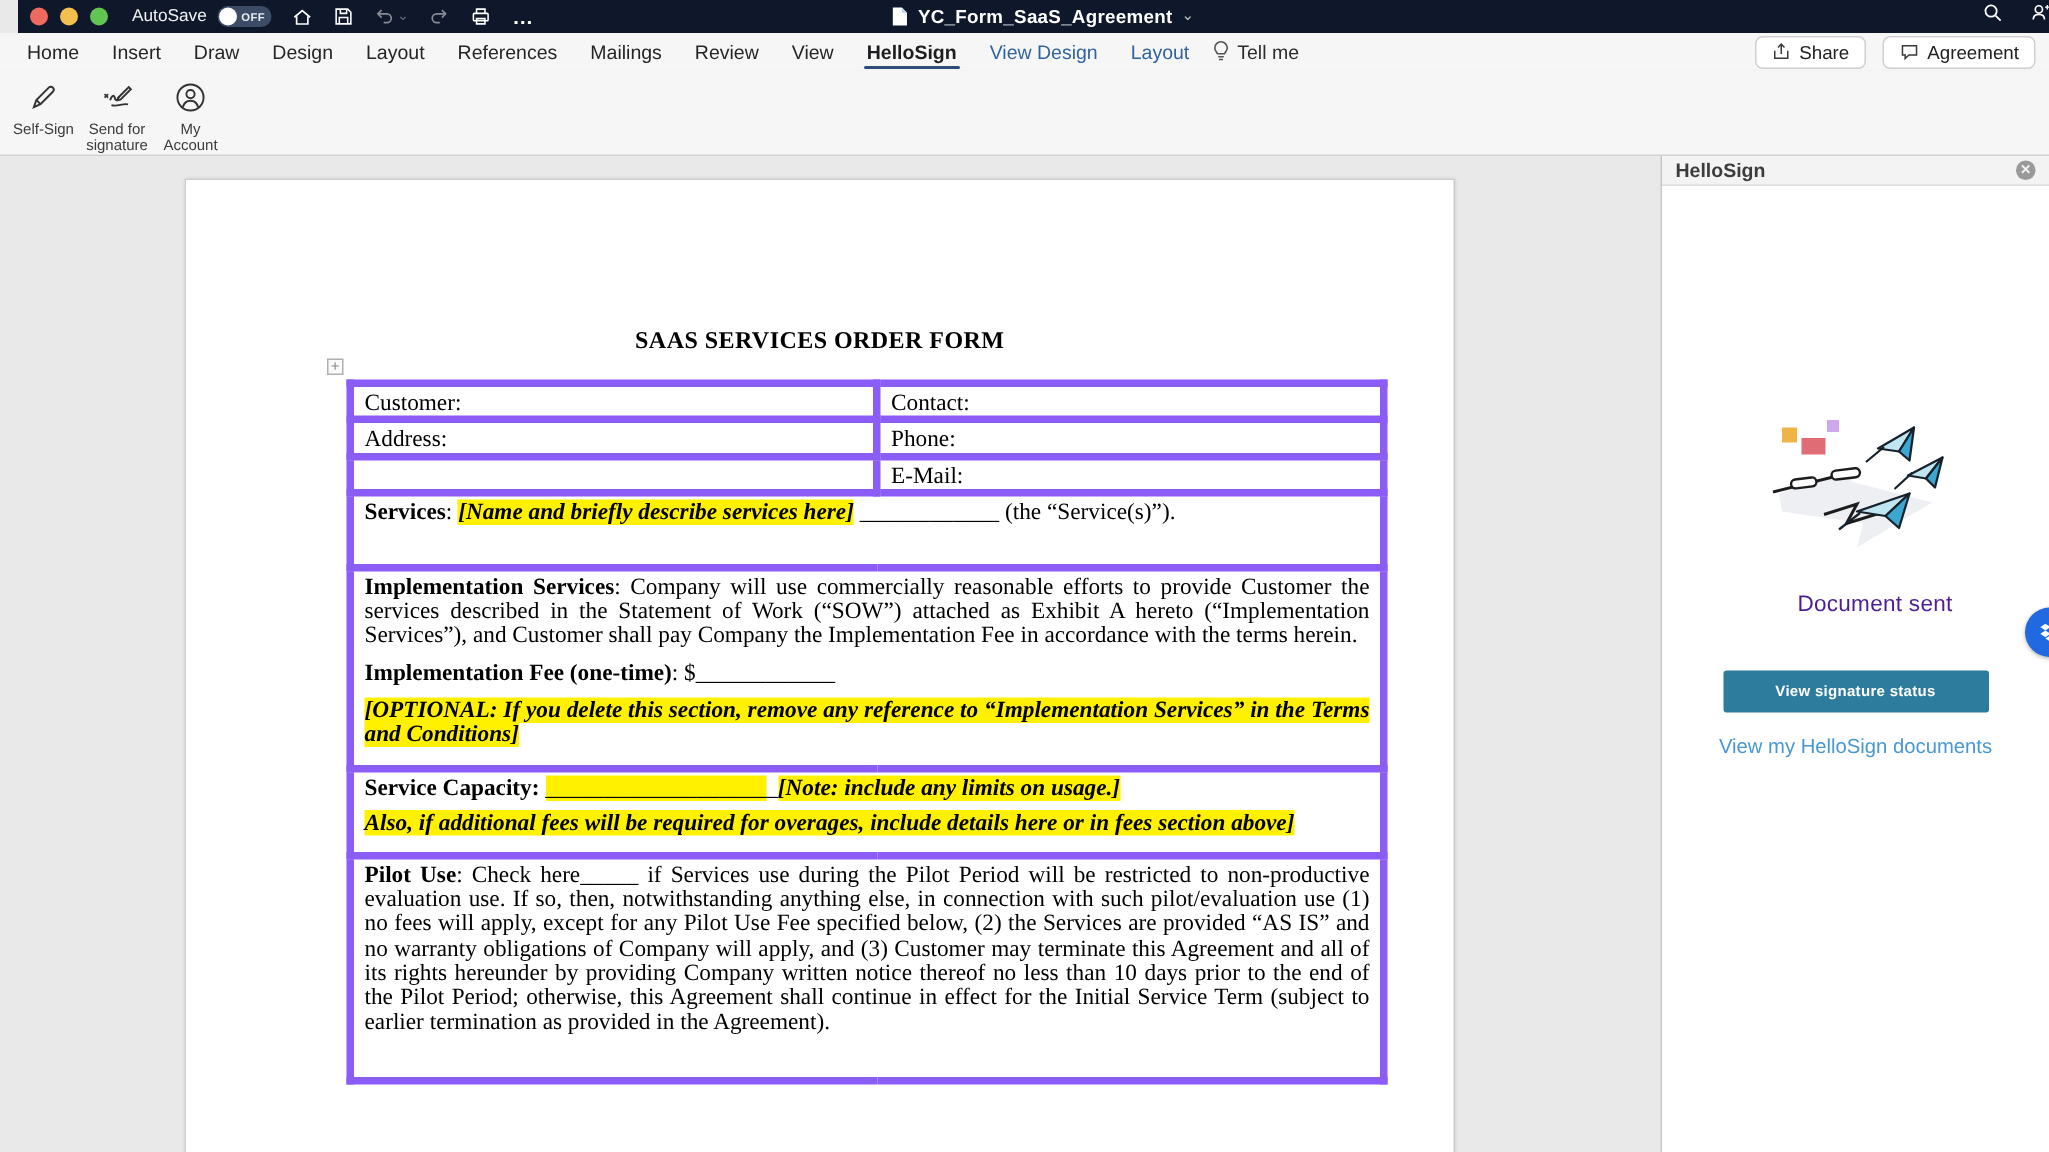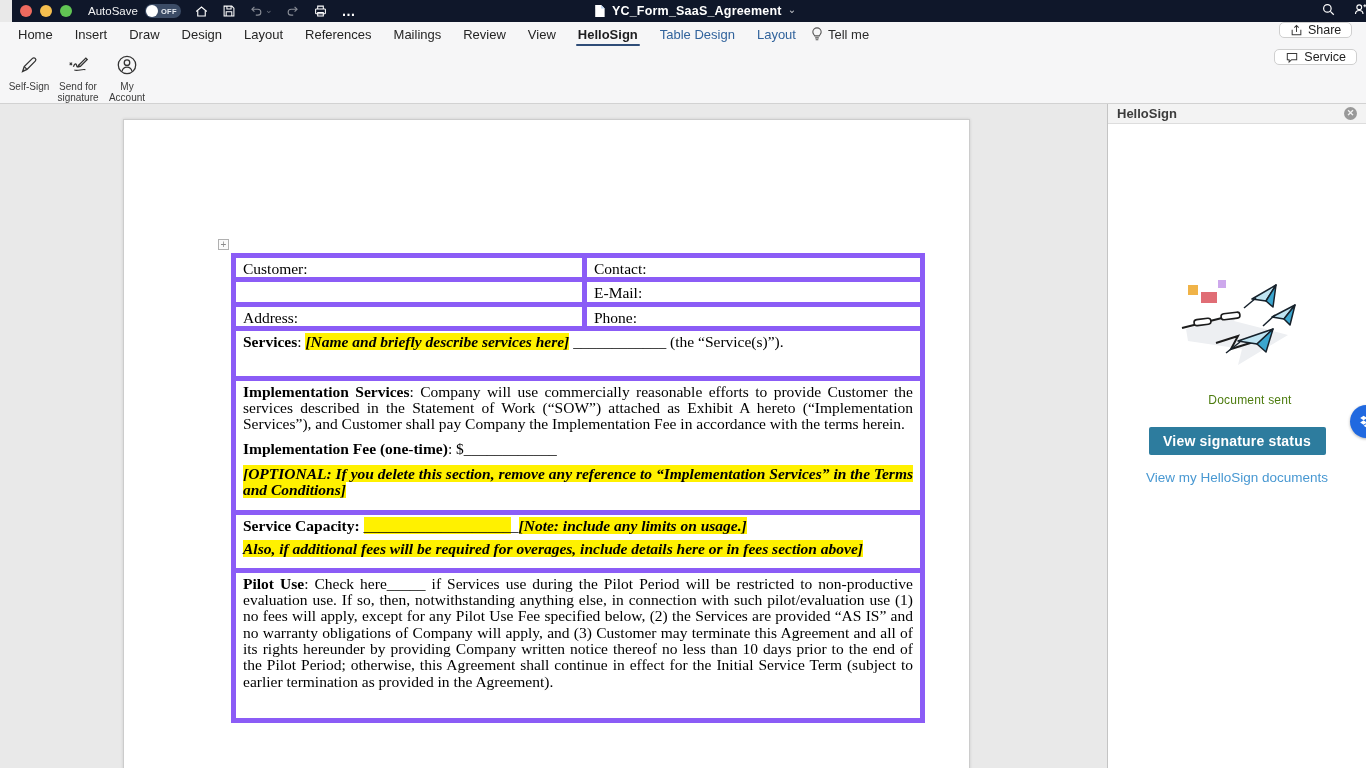--- a/index.html
+++ b/index.html
@@ -31,21 +31,21 @@
   
   .tabrow { position:absolute; top:22px; left:0; width:1366px; height:25px; background:#f6f6f7;
     display:flex; align-items:center; font-size:13px; color:#252525; z-index:20; }
   .tab { padding:0 11px; height:25px; display:flex; align-items:center; position:relative; cursor:default; white-space:nowrap; }
   .tab:first-child { margin-left:7px; }
   .tab.selected { font-weight:bold; color:#1d1d1f; }
   .tab.selected::after { content:""; position:absolute; left:9px; right:9px; bottom:1px; height:2.5px;
     background:#2f4d78; border-radius:2px; }
   .tab.contextual { color:#31639c; }
   .tellme { display:flex; align-items:center; gap:5px; padding-left:4px; color:#2c2c2c; }
-  .top-actions { position:absolute; right:9px; top:0; height:25px; display:flex; align-items:center; gap:11px;flex-direction:column; }
+  .top-actions { position:absolute; right:9px; top:0; height:25px; display:flex; align-items:center; gap:11px; }
   .pill-btn { display:flex; align-items:center; gap:5px; height:22px; padding:0 10px; background:#fff;
     border:1px solid #cfcfcf; border-radius:5px; font-size:12.5px; color:#222; }
 
   
   .ribbon { position:absolute; top:47px; left:0; width:1366px; height:57px; background:#f6f6f7;
     border-bottom:1px solid #d2d2d2; display:flex; align-items:flex-start; z-index:10; }
   .rbtn { width:46px; margin-left:3px; margin-top:6px; display:flex; flex-direction:column; align-items:center; }
   .rbtn:first-child{ margin-left:6px; }
   .rbtn svg { display:block; margin-bottom:4px; }
   .rlabel { font-size:10px; color:#3c3c3c; text-align:center; line-height:11px; }
@@ -72,23 +72,23 @@
   
   .panel { position:absolute; top:104px; left:1107px; width:259px; height:664px; background:#fff;
     border-left:1px solid #c4c4c4; overflow:hidden; }
   .panel-header { height:20px; background:#f3f3f3; border-bottom:1px solid #dddddd;
     display:flex; align-items:center; padding:0 9px; }
   .panel-title { font-size:13px; font-weight:bold; color:#3c3c3c; }
   .panel-close { margin-left:auto; width:13px; height:13px; border-radius:50%; background:#999;
     color:#f3f3f3; font-size:9px; line-height:13px; text-align:center; font-weight:bold; cursor:default; }
   .panel-body { text-align:center; }
   .illus { margin-top:153px; }
-  .sent-heading { margin-top:20px; font-size:12px; color:#4d7c0f; letter-spacing:.2px;margin-left:26px; }
-  .sig-btn { margin-top:20px; width:177px; height:28px; background:#2d7c9e; border:none; border-radius:2px;
-    color:#fff; font-family:"Liberation Sans",sans-serif; font-size:14px; font-weight:bold; letter-spacing:.2px; }
+  .sent-heading { margin-top:20px; font-size:15px; color:#4c1d95; letter-spacing:.2px;margin-left:26px; }
+  .sig-btn { margin-top:36px; width:177px; height:28px; background:#2d7c9e; border:none; border-radius:2px;
+    color:#fff; font-family:"Liberation Sans",sans-serif; font-size:10px; font-weight:bold; letter-spacing:.2px; }
   .hs-link { display:block; margin-top:15px; font-size:13.5px; color:#4898d2; text-decoration:none; }
   .dropbox-badge { position:absolute; left:242px; top:301px; width:33px; height:33px; border-radius:50%;
     background:#2069e0; display:flex; align-items:center; justify-content:center; box-shadow:0 1px 3px rgba(0,0,0,.3); }
 </style>
 </head>
 <body>
 
 <div class="titlebar">
   <div class="lights">
     <div class="light red"></div>
@@ -165,21 +165,21 @@
   <span class="tab">Home</span>
   <span class="tab">Insert</span>
   <span class="tab">Draw</span>
   <span class="tab">Design</span>
   <span class="tab">Layout</span>
   <span class="tab">References</span>
   <span class="tab">Mailings</span>
   <span class="tab">Review</span>
   <span class="tab">View</span>
   <span class="tab selected">HelloSign</span>
-  <span class="tab contextual">Table Design</span>
+  <span class="tab contextual">View Design</span>
   <span class="tab contextual">Layout</span>
   <span class="tellme">
     <svg width="12" height="15" viewBox="0 0 14 18" fill="none" stroke="#555" stroke-width="1.3">
       <path d="M7 1 a5 5 0 0 1 5 5 c0 2.2-1.6 3.2-2.2 4.6 H4.2 C3.6 9.2 2 8.2 2 6 a5 5 0 0 1 5-5 Z"></path>
       <path d="M4.8 13 h4.4 M5.4 15.2 h3.2"></path>
       </svg>
     <span>Tell me</span>
   </span>
   <div class="top-actions">
     <div class="pill-btn">
@@ -187,21 +187,21 @@
         <path d="M3 8 V15 H15 V8"></path>
           <path d="M9 11 V2"></path>
           <path d="M6 5 L9 2 L12 5"></path>
         </svg>
       <span>Share</span>
     </div>
     <div class="pill-btn">
       <svg width="14" height="13" viewBox="0 0 18 18" fill="none" stroke="#3a3a3a" stroke-width="1.4">
         <path d="M2.5 3.5 H15.5 V12 H8.5 L5 15.2 V12 H2.5 Z"></path>
         </svg>
-      <span>Service</span>
+      <span>Agreement</span>
     </div>
   </div>
 </div>
 
 <div class="ribbon">
   <div class="rbtn">
     <svg width="22" height="24" viewBox="0 0 24 24" fill="none" stroke="#333" stroke-width="1.4">
       <path d="M5 19 L6.8 13.8 L15.8 4.8 a2.1 2.1 0 0 1 3 3 L9.8 16.8 Z"></path>
       <path d="M6.8 13.8 L9.8 16.8"></path>
       </svg>
@@ -221,39 +221,40 @@
       <circle cx="12" cy="12" r="9.5"></circle>
       <circle cx="12" cy="9.5" r="3"></circle>
       <path d="M6.5 19 c.8-3.2 2.9-4.6 5.5-4.6 s4.7 1.4 5.5 4.6"></path>
       </svg>
     <div class="rlabel">My Account</div>
   </div>
 </div>
 
 <div class="docarea">
   <div class="page">
+    <div class="doc-heading">SAAS SERVICES ORDER FORM</div>
     <div class="tbl-handle">+</div>
 
     <table class="docform">
       <colgroup>
           <col style="width:351px">
           <col style="width:338px">
         </colgroup>
       <tbody>
           <tr>
         <td class="pt6" style="height:22px">Customer:</td>
         <td class="pt6">Contact:</td>
       </tr>
       <tr>
+        <td style="height:20px">Address:</td>
+        <td>Phone:</td>
+      </tr>
+      <tr>
         <td style="height:20px"></td>
         <td>E-Mail:</td>
-      </tr>
-      <tr>
-        <td style="height:20px">Address:</td>
-        <td>Phone:</td>
       </tr>
       <tr>
         <td colspan="2" class="pt9" style="height:50px">
           <span class="b">Services</span><span>: </span><span class="bi hl">[Name and briefly describe services here]</span><span> ____________ </span><span>(the “Service(s)”).</span>
         </td>
       </tr>
       <tr>
         <td colspan="2" class="pt12" style="height:134px">
           <div class="just"><span class="b">Implementation Services</span><span>:  Company will use commercially reasonable efforts to provide Customer the services described in the Statement of Work (“SOW”) attached as Exhibit A hereto (“Implementation Services”), and Customer shall pay Company the Implementation Fee in accordance with the terms herein.</span></div>
           <div class="mt8"><span class="b">Implementation Fee (one-time)</span><span>:  $____________</span></div>

